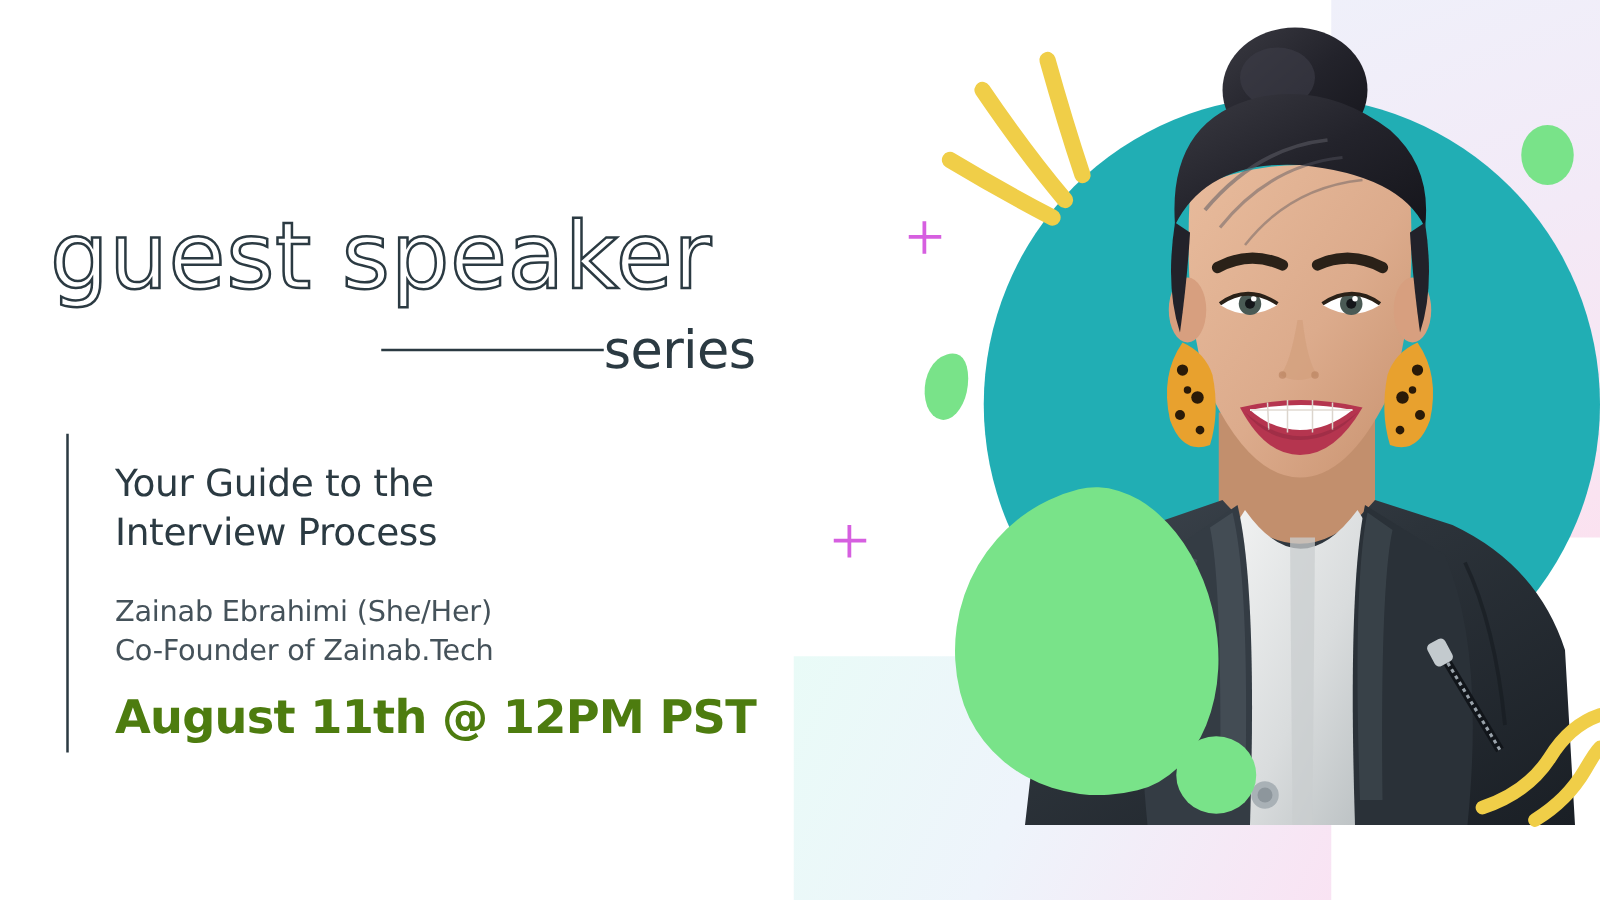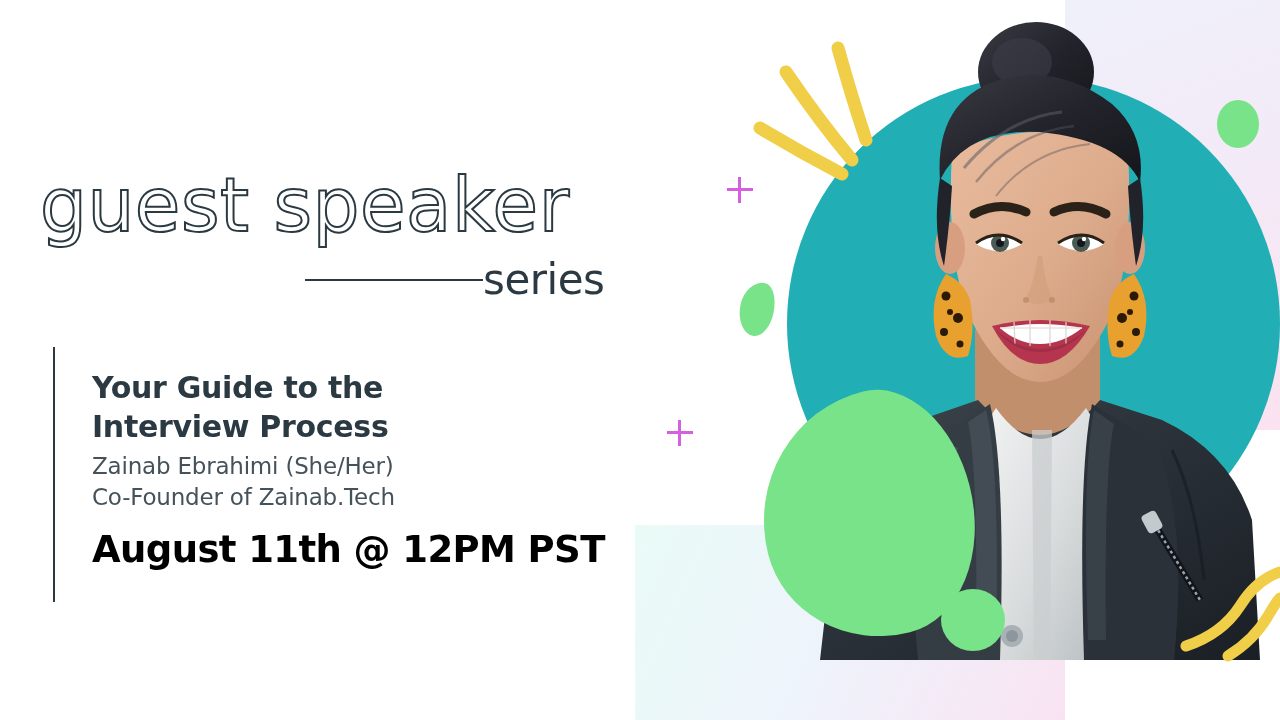--- a/index.html
+++ b/index.html
@@ -139,34 +139,34 @@
     background:#2b3a42;
   }
 
   .info {
     position:absolute;
     left:92px; top:368px;
     width:520px;
   }
   .info-title {
     font-family:"DejaVu Sans", sans-serif;
-    font-size:30px; font-weight:700; line-height:1.30;
+    font-size:30px; font-weight:400; line-height:1.30;
     color:#2b3a42; letter-spacing:-0.3px;
   }
   .info-sub {
-    margin-top:5px;
+    margin-top:29px;
     font-family:"DejaVu Sans", sans-serif;
     font-size:23px; font-weight:400; line-height:1.33;
     color:#45525a; letter-spacing:-0.2px;
   }
   .info-date {
     margin-top:16px;
     font-family:"DejaVu Sans", sans-serif;
     font-size:37px; font-weight:700;
-    color:#000000; letter-spacing:-0.6px;
+    color:#4d7c0f; letter-spacing:-0.6px;
   }
 </style>
 </head>
 <body>
 
 <div class="stage">
 
   <div class="panel-tr"></div>
   <div class="panel-bl"></div>
 

